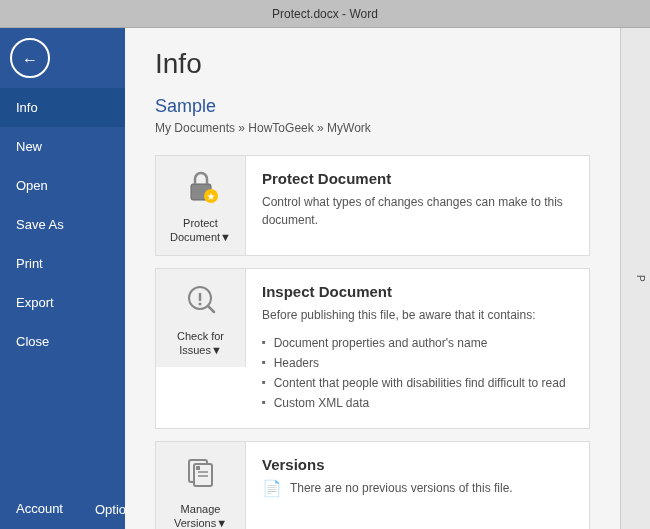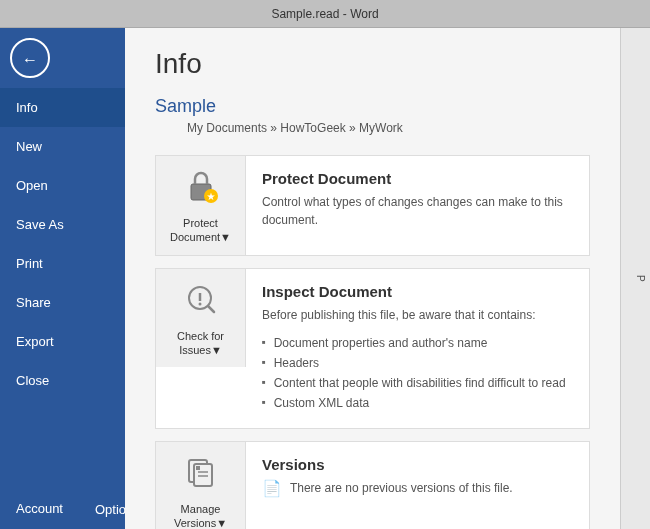--- a/index.html
+++ b/index.html
@@ -94,21 +94,20 @@
       font-size: 18px;
       color: #2b579a;
       font-weight: 400;
       margin-bottom: 4px;
     }
 
     .breadcrumb {
       font-size: 12px;
       color: #555;
       margin-bottom: 20px;
-      margin-left: 32px;
     }
 
     
     .info-section {
       display: flex;
       align-items: flex-start;
       background: white;
       border: 1px solid #ddd;
       margin-bottom: 12px;
       padding: 0;
@@ -189,37 +188,36 @@
       padding: 10px 4px;
       font-size: 10px;
       color: #555;
       gap: 20px;
     }
   </style>
 </head>
 <body>
 
 <div class="title-bar">
-  <span>Sample.read - Word</span>
+  <span>Protect.docx - Word</span>
 </div>
 
 <div class="main-container">
 
   <div class="sidebar">
     <div class="back-btn">
       <span>←</span>
     </div>
 
     <div class="sidebar-nav">
       <div class="sidebar-item active">Info</div>
       <div class="sidebar-item">New</div>
       <div class="sidebar-item">Open</div>
       <div class="sidebar-item">Save As</div>
       <div class="sidebar-item">Print</div>
-      <div class="sidebar-item">Share</div>
       <div class="sidebar-item">Export</div>
       <div class="sidebar-item">Close</div>
 
       <div class="sidebar-spacer"></div>
 
       <div class="sidebar-bottom">
         <div class="sidebar-item">Account</div>
         <div class="sidebar-item" style="display:flex; align-items:center; ">
           <span>Options</span>
           <span style="font-size:14px;">↖</span>

